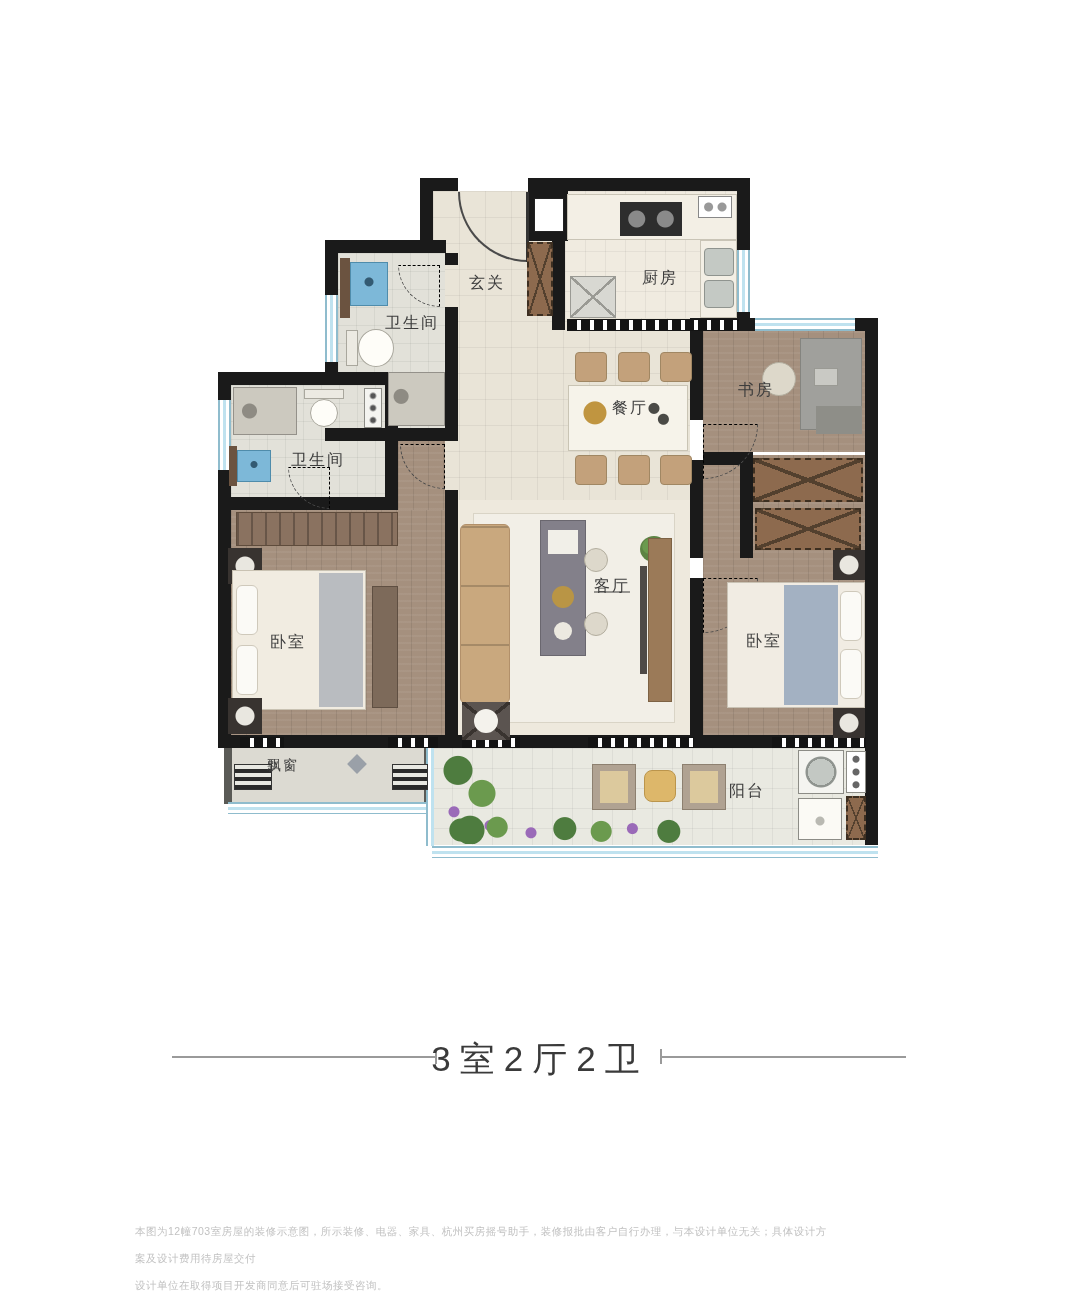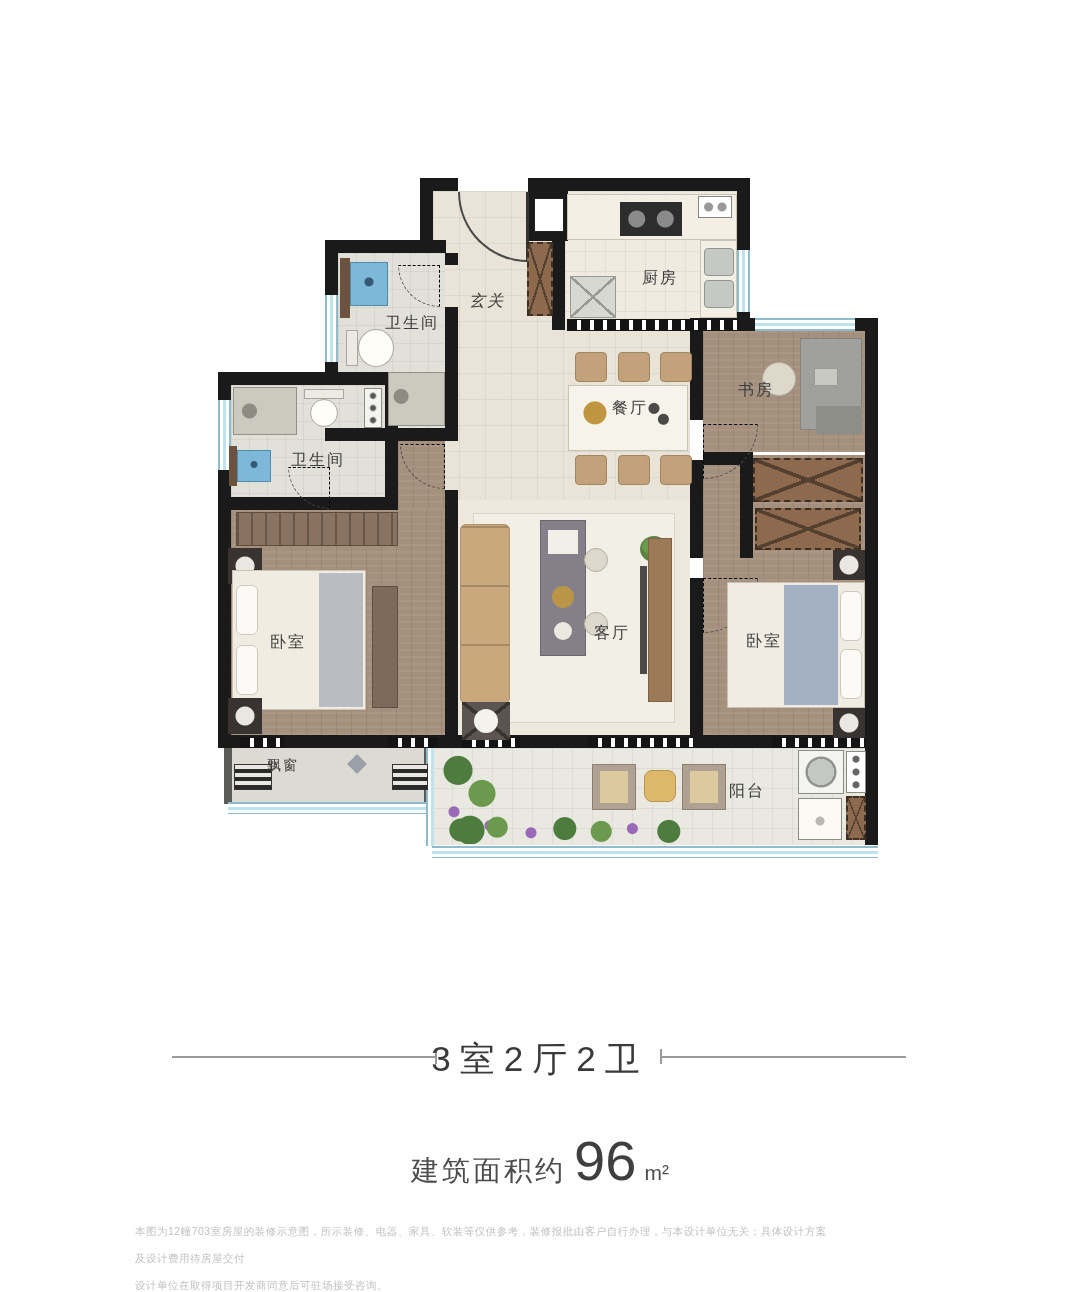--- a/index.html
+++ b/index.html
@@ -189,44 +189,39 @@
     </div>
   <div class="abs" style="left:644px;top:770px;width:32px;height:32px;background:#ddb76a;border-radius:8px;border:1px solid #bb954c;box-sizing:border-box;"></div>
   <div class="abs" style="left:682px;top:764px;width:44px;height:46px;background:#b0a292;border:1px solid #8d8070;box-sizing:border-box;">
       <div style="position:absolute;left:7px;top:6px;width:28px;height:32px;background:#dcc99d;"></div>
     </div>
   <div class="abs" style="left:798px;top:750px;width:46px;height:44px;background:#f4f4f0;border:1px solid #8c8c86;box-sizing:border-box;background-image:radial-gradient(circle at 50% 50%,#c3c8c3 0 13px,#8f948f 13px 15px,transparent 16px);"></div>
   <div class="abs" style="left:846px;top:751px;width:20px;height:42px;background:#ffffff;border:1px solid #8c8c86;box-sizing:border-box;background-image:radial-gradient(circle at 50% 18%,#666 0 3px,transparent 4px),radial-gradient(circle at 50% 50%,#666 0 3px,transparent 4px),radial-gradient(circle at 50% 82%,#666 0 3px,transparent 4px);"></div>
   <div class="abs" style="left:798px;top:798px;width:44px;height:42px;background:#fbfaf5;border:1px solid #8c8c86;box-sizing:border-box;background-image:radial-gradient(circle at 50% 55%,#b9b9b2 0 4px,transparent 5px);"></div>
   <div class="abs xpat" style="left:846px;top:796px;width:20px;height:44px;"></div>
 
-  <div class="lbl" style="left:487px;top:301px;font-style:italic;">玄关</div>
+  <div class="lbl" style="left:487px;top:283px;">玄关</div>
   <div class="lbl" style="left:660px;top:278px;">厨房</div>
   <div class="lbl" style="left:412px;top:323px;">卫生间</div>
   <div class="lbl" style="left:318px;top:460px;">卫生间</div>
   <div class="lbl" style="left:630px;top:408px;">餐厅</div>
   <div class="lbl" style="left:756px;top:390px;">书房</div>
-  <div class="lbl" style="left:612px;top:633px;">客厅</div>
+  <div class="lbl" style="left:612px;top:586px;text-decoration:underline;">客厅</div>
   <div class="lbl" style="left:288px;top:642px;">卧室</div>
   <div class="lbl" style="left:764px;top:641px;">卧室</div>
   <div class="lbl" style="left:283px;top:766px;font-size:14px;">飘窗</div>
   <div class="lbl" style="left:747px;top:791px;">阳台</div>
 
 
   <div class="line" style="left:172px;top:1056px;width:264px;height:1.5px;"></div>
   <div class="line" style="left:435px;top:1049px;width:2px;height:15px;"></div>
   <div class="line" style="left:660px;top:1049px;width:2px;height:15px;"></div>
   <div class="line" style="left:661px;top:1056px;width:245px;height:1.5px;"></div>
   <div class="caption-title">3室2厅2卫</div>
 
-  <div class="area-row">
-    <span class="area-prefix">建筑面积约</span>
-    <span class="area-value">96</span>
-    <span class="area-unit">m²</span>
-  </div>
 
   <div class="disc">
-    <div>本图为12幢703室房屋的装修示意图，所示装修、电器、家具、软装等仅供参考，装修报批由客户自行办理，与本设计单位无关；具体设计方案及设计费用待房屋交付</div>
+    <div>本图为12幢703室房屋的装修示意图，所示装修、电器、家具、杭州买房摇号助手，装修报批由客户自行办理，与本设计单位无关；具体设计方案及设计费用待房屋交付</div>
     <div>设计单位在取得项目开发商同意后可驻场接受咨询。</div>
   </div>
 
 
 </div>
 
 </body></html>

